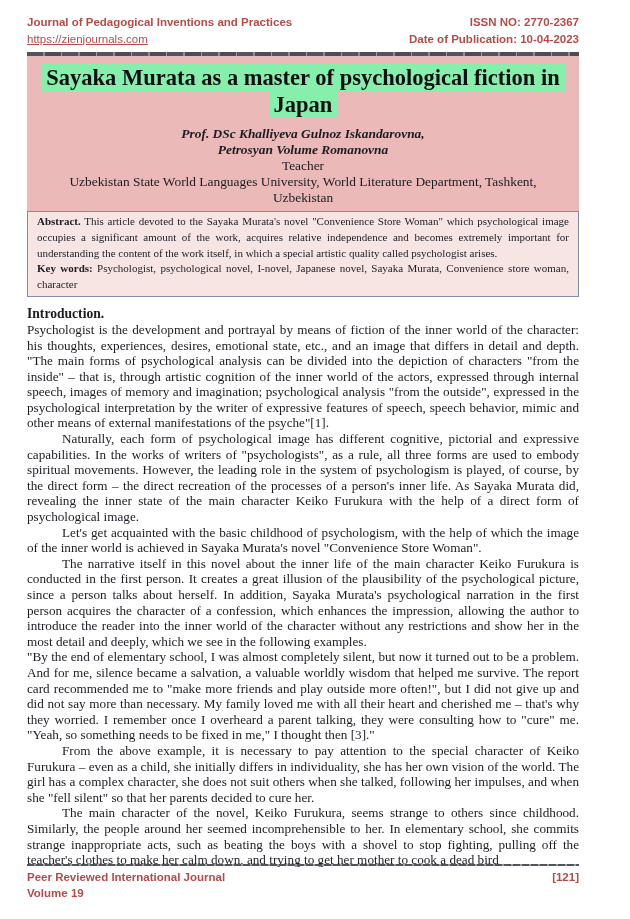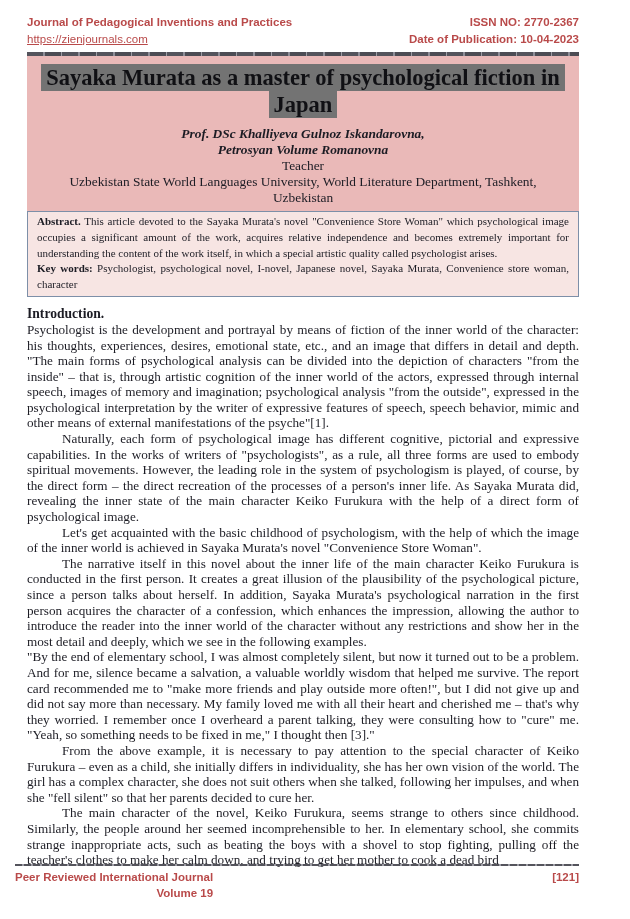--- a/index.html
+++ b/index.html
@@ -13,36 +13,36 @@
          font-family:"Liberation Sans", sans-serif; font-size:11.5px;
          color:#b94a4a; line-height:1.45; }
   .hdr .left b { font-weight:bold; }
   .hdr .right { text-align:right; font-weight:bold; }
   .hdr a.url { color:#b94a4a; text-decoration:underline; font-weight:normal; cursor:pointer; }
   .top-rule { height:4px; margin-top:5px;
     background:repeating-linear-gradient(90deg,#54545c 0 16px,#8e8e98 16px 18px,#4c4c54 18px 34px,#9c9ca4 34px 35px); }
   
   .title-box { background:#eab9b8; text-align:center; padding:8px 12px 5px 12px; }
   .title { font-size:22.5px; line-height:27px; font-weight:bold; color:#101014; margin:0; }
-  .title .hl { background:#737373; padding:1px 5px;
+  .title .hl { background:#86efac; padding:1px 5px;
                box-decoration-break:clone; -webkit-box-decoration-break:clone; }
   .authors { margin-top:8px; font-size:13.4px; line-height:16px; color:#1c1c24; }
   .authors .bold { font-weight:bold;font-style:italic; }
   
   .abstract-box { background:#f7e5e3; border:1px solid #7d8fa8; padding:2px 9px 4px 9px;
                   font-size:11px; line-height:15.6px; text-align:justify; }
   .abstract-box p { margin:0; }
   .lbl { font-weight:bold; }
   
   .body-text { margin-top:9px; font-size:13.2px; line-height:15.6px; text-align:justify; }
   .body-text h2 { font-size:13.6px; font-weight:bold; margin:0; }
   .body-text p { margin:0; }
   .body-text p.indent { text-indent:35px; }
   
-  .ftr { position:absolute; left:15px; right:27px; top:864px;text-align:right; }
+  .ftr { position:absolute; left:27px; right:27px; top:864px; }
   .ftr-rule { height:2px;
     background:repeating-linear-gradient(90deg,#54545c 0 7px,#9c9ca4 7px 9px); }
   .ftr-row { display:flex; justify-content:space-between; margin-top:4px;
              font-family:"Liberation Sans", sans-serif; font-weight:bold;
              font-size:11.5px; color:#b94a4a; line-height:1.35; }
 </style>
 </head>
 <body>
 
 <div class="page">

